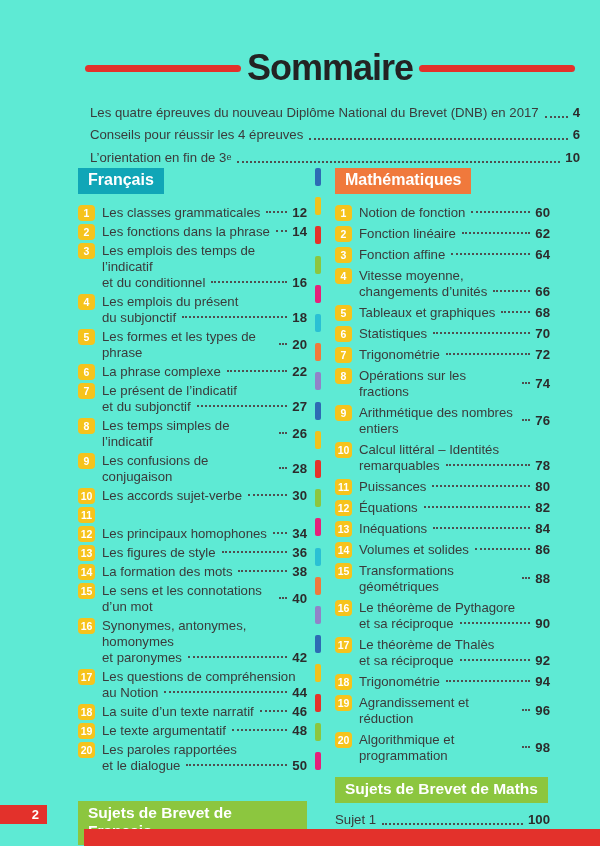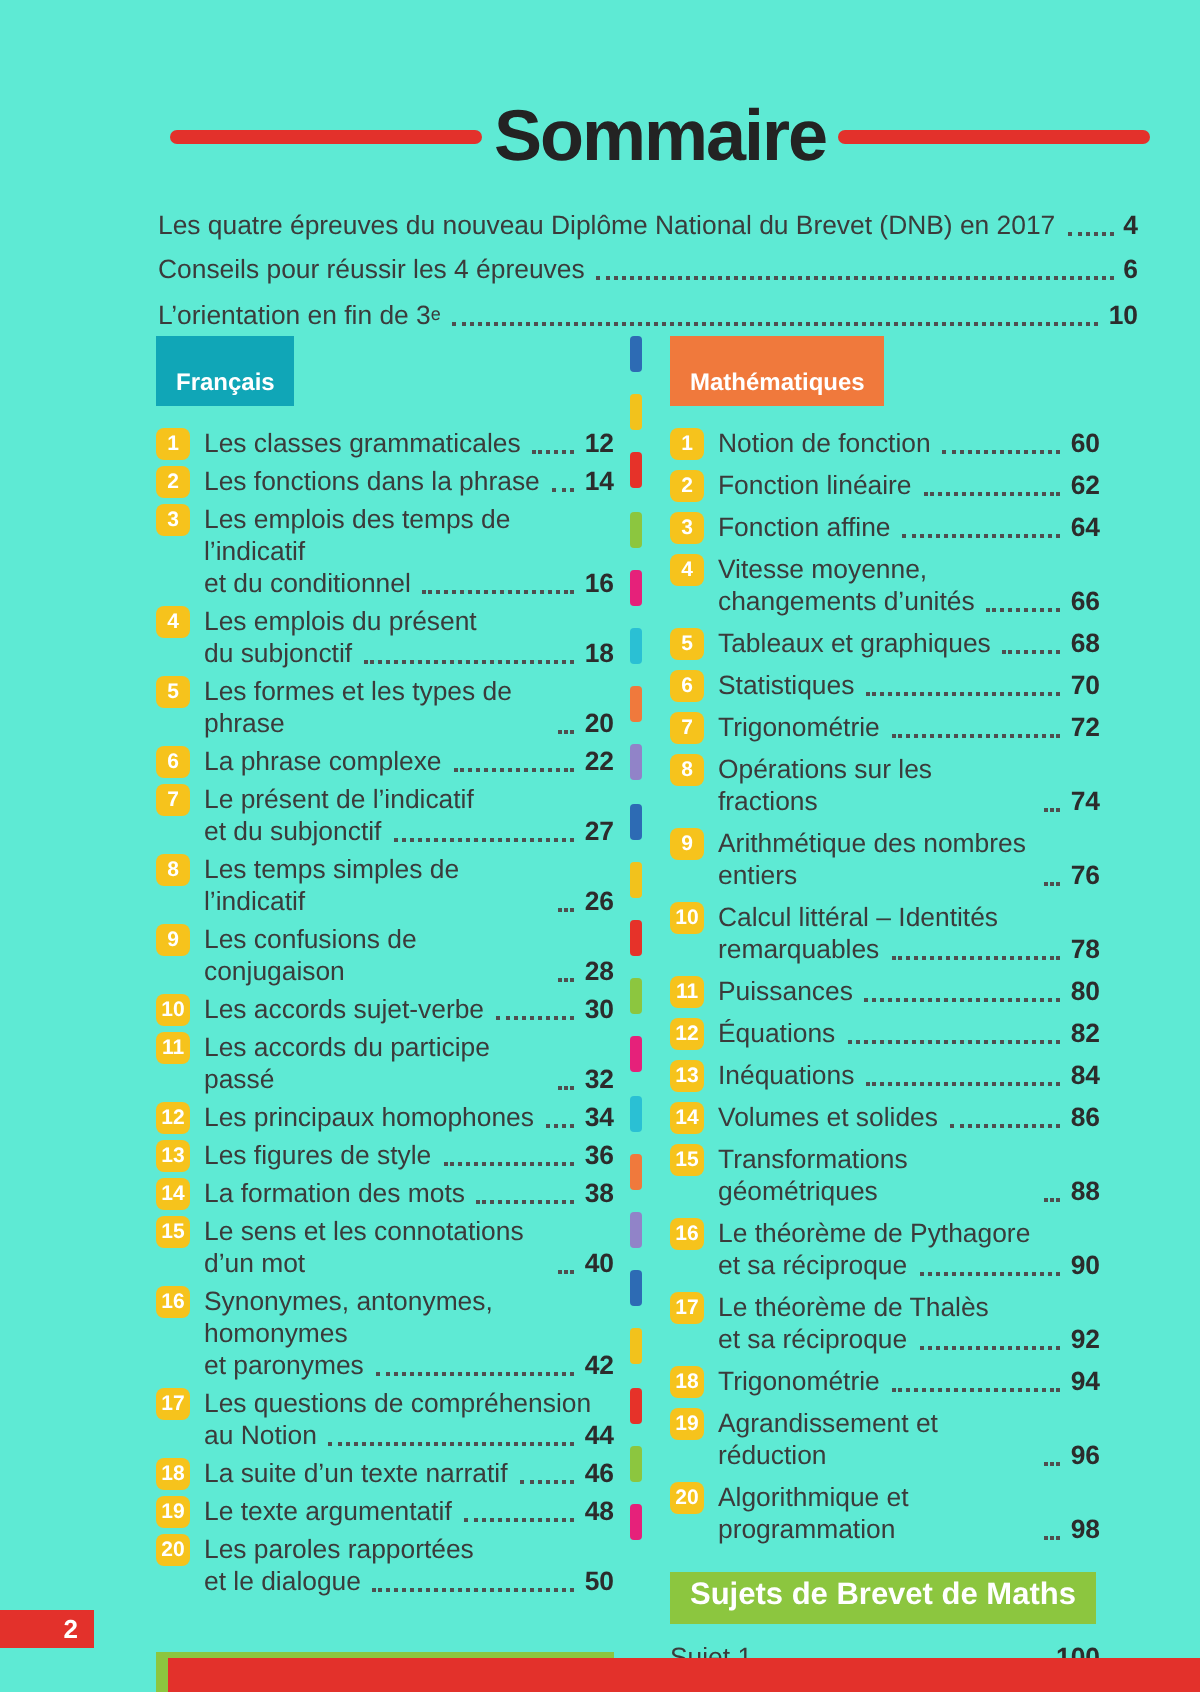--- a/index.html
+++ b/index.html
@@ -9,43 +9,43 @@
           font-family:"Liberation Sans", sans-serif; color:#3b3b3b; }
 
   
   .title-row { position:absolute; left:85px; top:50px; width:490px;
                display:flex; align-items:center; gap:6px; }
   .title-row .rule { flex:1; height:7px; background:#e3312b; border-radius:3.5px; }
   .page-title { font-size:36px; font-weight:bold; color:#232323;
                 letter-spacing:-1px; line-height:1; white-space:nowrap; }
 
   
-  .intro { position:absolute; left:79px; top:104px; width:490px; }
+  .intro { position:absolute; left:90px; top:104px; width:490px; }
   .intro-row { display:flex; align-items:flex-end; font-size:13.2px;
                line-height:17px; margin-bottom:5px; color:#3b3b3b; }
   .intro-row sup { font-size:9px; align-self:flex-start; margin-top:1px; }
 
   .leader { flex:1; border-bottom:2px dotted #4f4f4f; margin:0 5px 3px 6px; min-width:8px; }
   .pg { font-weight:bold; color:#2c2c2c; font-size:13.2px; line-height:16px; }
 
   
   .columns { position:absolute; left:78px; top:168px; width:472px;
              display:flex; justify-content:space-between; }
   .col-fr { width:229px; }
   .col-maths { width:215px; }
-  .col-head { display:inline-block; color:#fff; font-size:12px; font-weight:bold;
-              padding:16px 10px 5px; margin-bottom:11px; background:#10a6b7; }
+  .col-head { display:inline-block; color:#fff; font-size:16px; font-weight:bold;
+              padding:3px 10px 5px; margin-bottom:11px; background:#10a6b7; }
 
   .entry { display:flex; margin-bottom:3px; }
   .col-maths .entry { margin-bottom:5px; }
   .badge { flex:0 0 17px; height:16px; margin-right:7px; background:#f6c31c;
            border-radius:4px; color:#fff; font-size:10.5px; font-weight:bold;
            display:flex; align-items:center; justify-content:center; }
   .entry-body { flex:1; font-size:13.2px; line-height:16px; }
-  .line-last { display:flex; align-items:flex-end; }
+  .line-last { display:flex; align-items:center; }
 
   
   .sujets-head { display:inline-block; background:#8cc63f; color:#fff;
                  font-size:15.5px; font-weight:bold; padding:3px 10px 5px;
                  margin:24px 0 9px; }
   .col-maths .sujets-head { margin-top:8px; }
   .sujet-row { display:flex; align-items:flex-end; font-size:13.2px;
                line-height:16px; margin-bottom:2.5px; }
   .col-maths .sujet-row { margin-bottom:5px;text-align:right; }
 
@@ -190,27 +190,20 @@
             <div class="entry-body">
               <div class="line-last">
                 <span>Les accords sujet-verbe</span>
                 <span class="leader"></span>
                 <span class="pg">30</span>
               </div>
             </div>
           </div>
           <div class="entry">
             <span class="badge" style="background: rgb(246, 195, 28);">11</span>
-            <div class="entry-body">
-              <div class="line-last">
-                <span>Les accords du participe passé</span>
-                <span class="leader"></span>
-                <span class="pg">32</span>
-              </div>
-            </div>
           </div>
           <div class="entry">
             <span class="badge" style="background: rgb(246, 195, 28);">12</span>
             <div class="entry-body">
               <div class="line-last">
                 <span>Les principaux homophones</span>
                 <span class="leader"></span>
                 <span class="pg">34</span>
               </div>
             </div>

